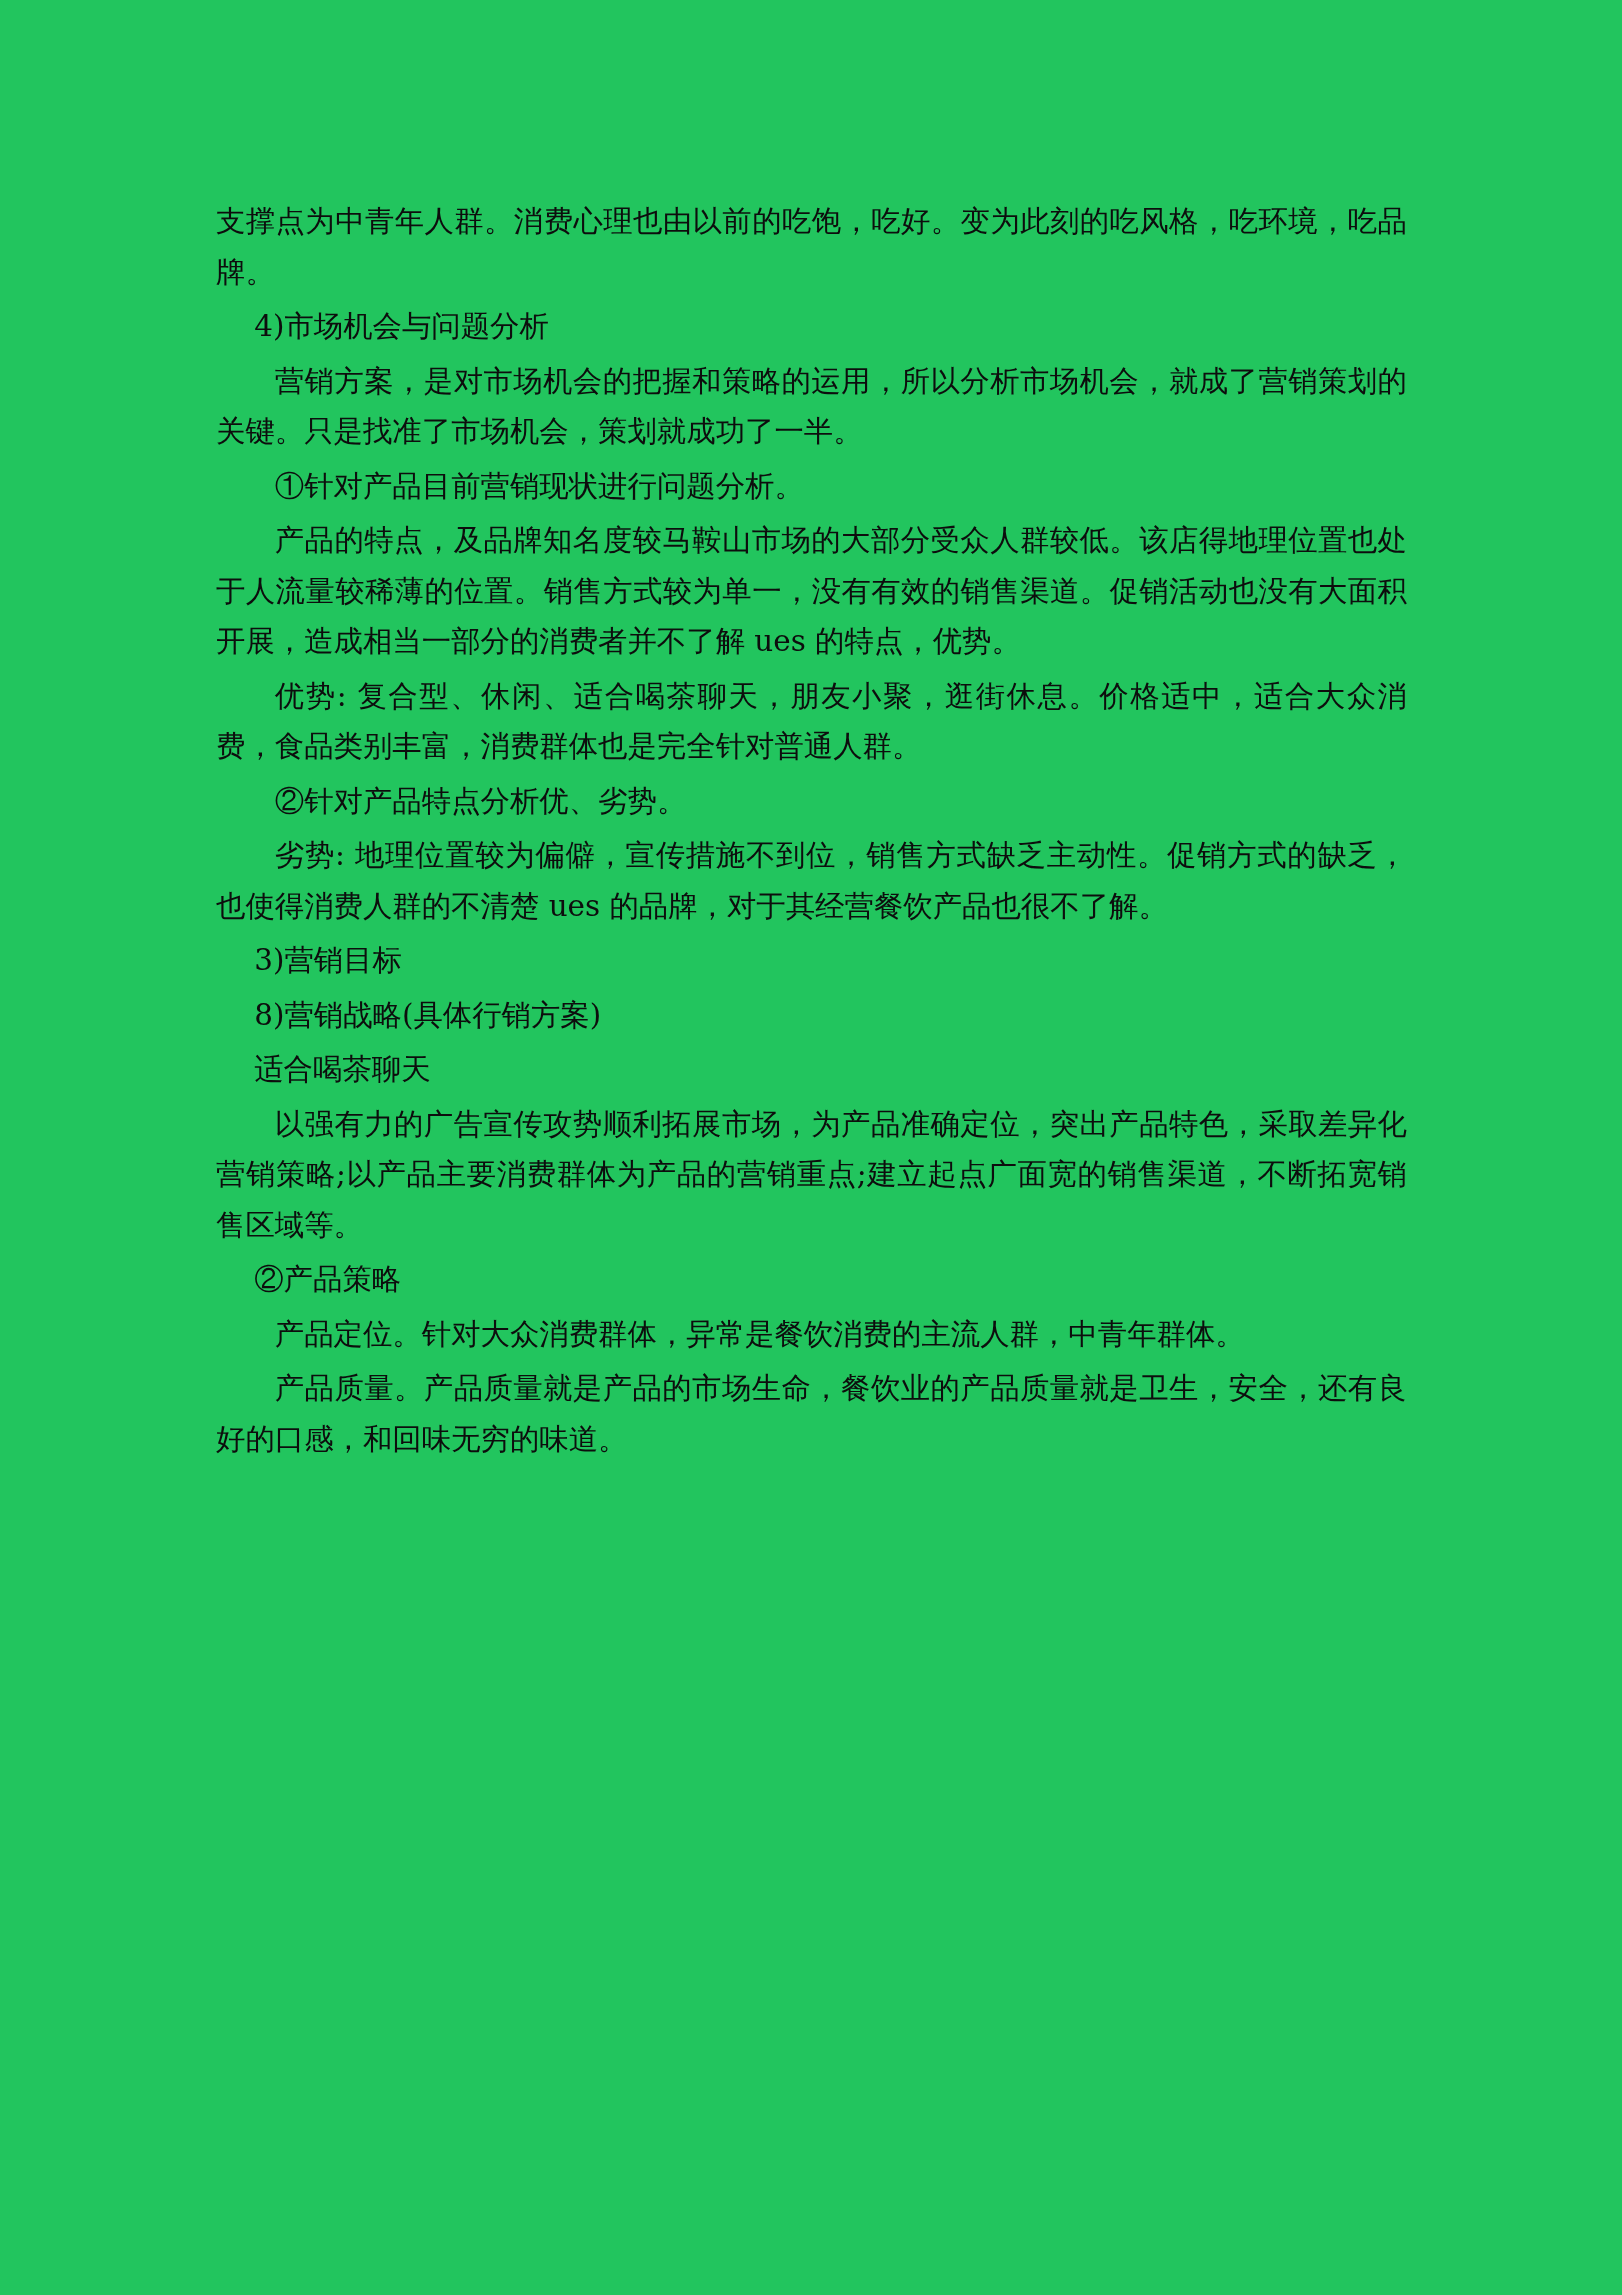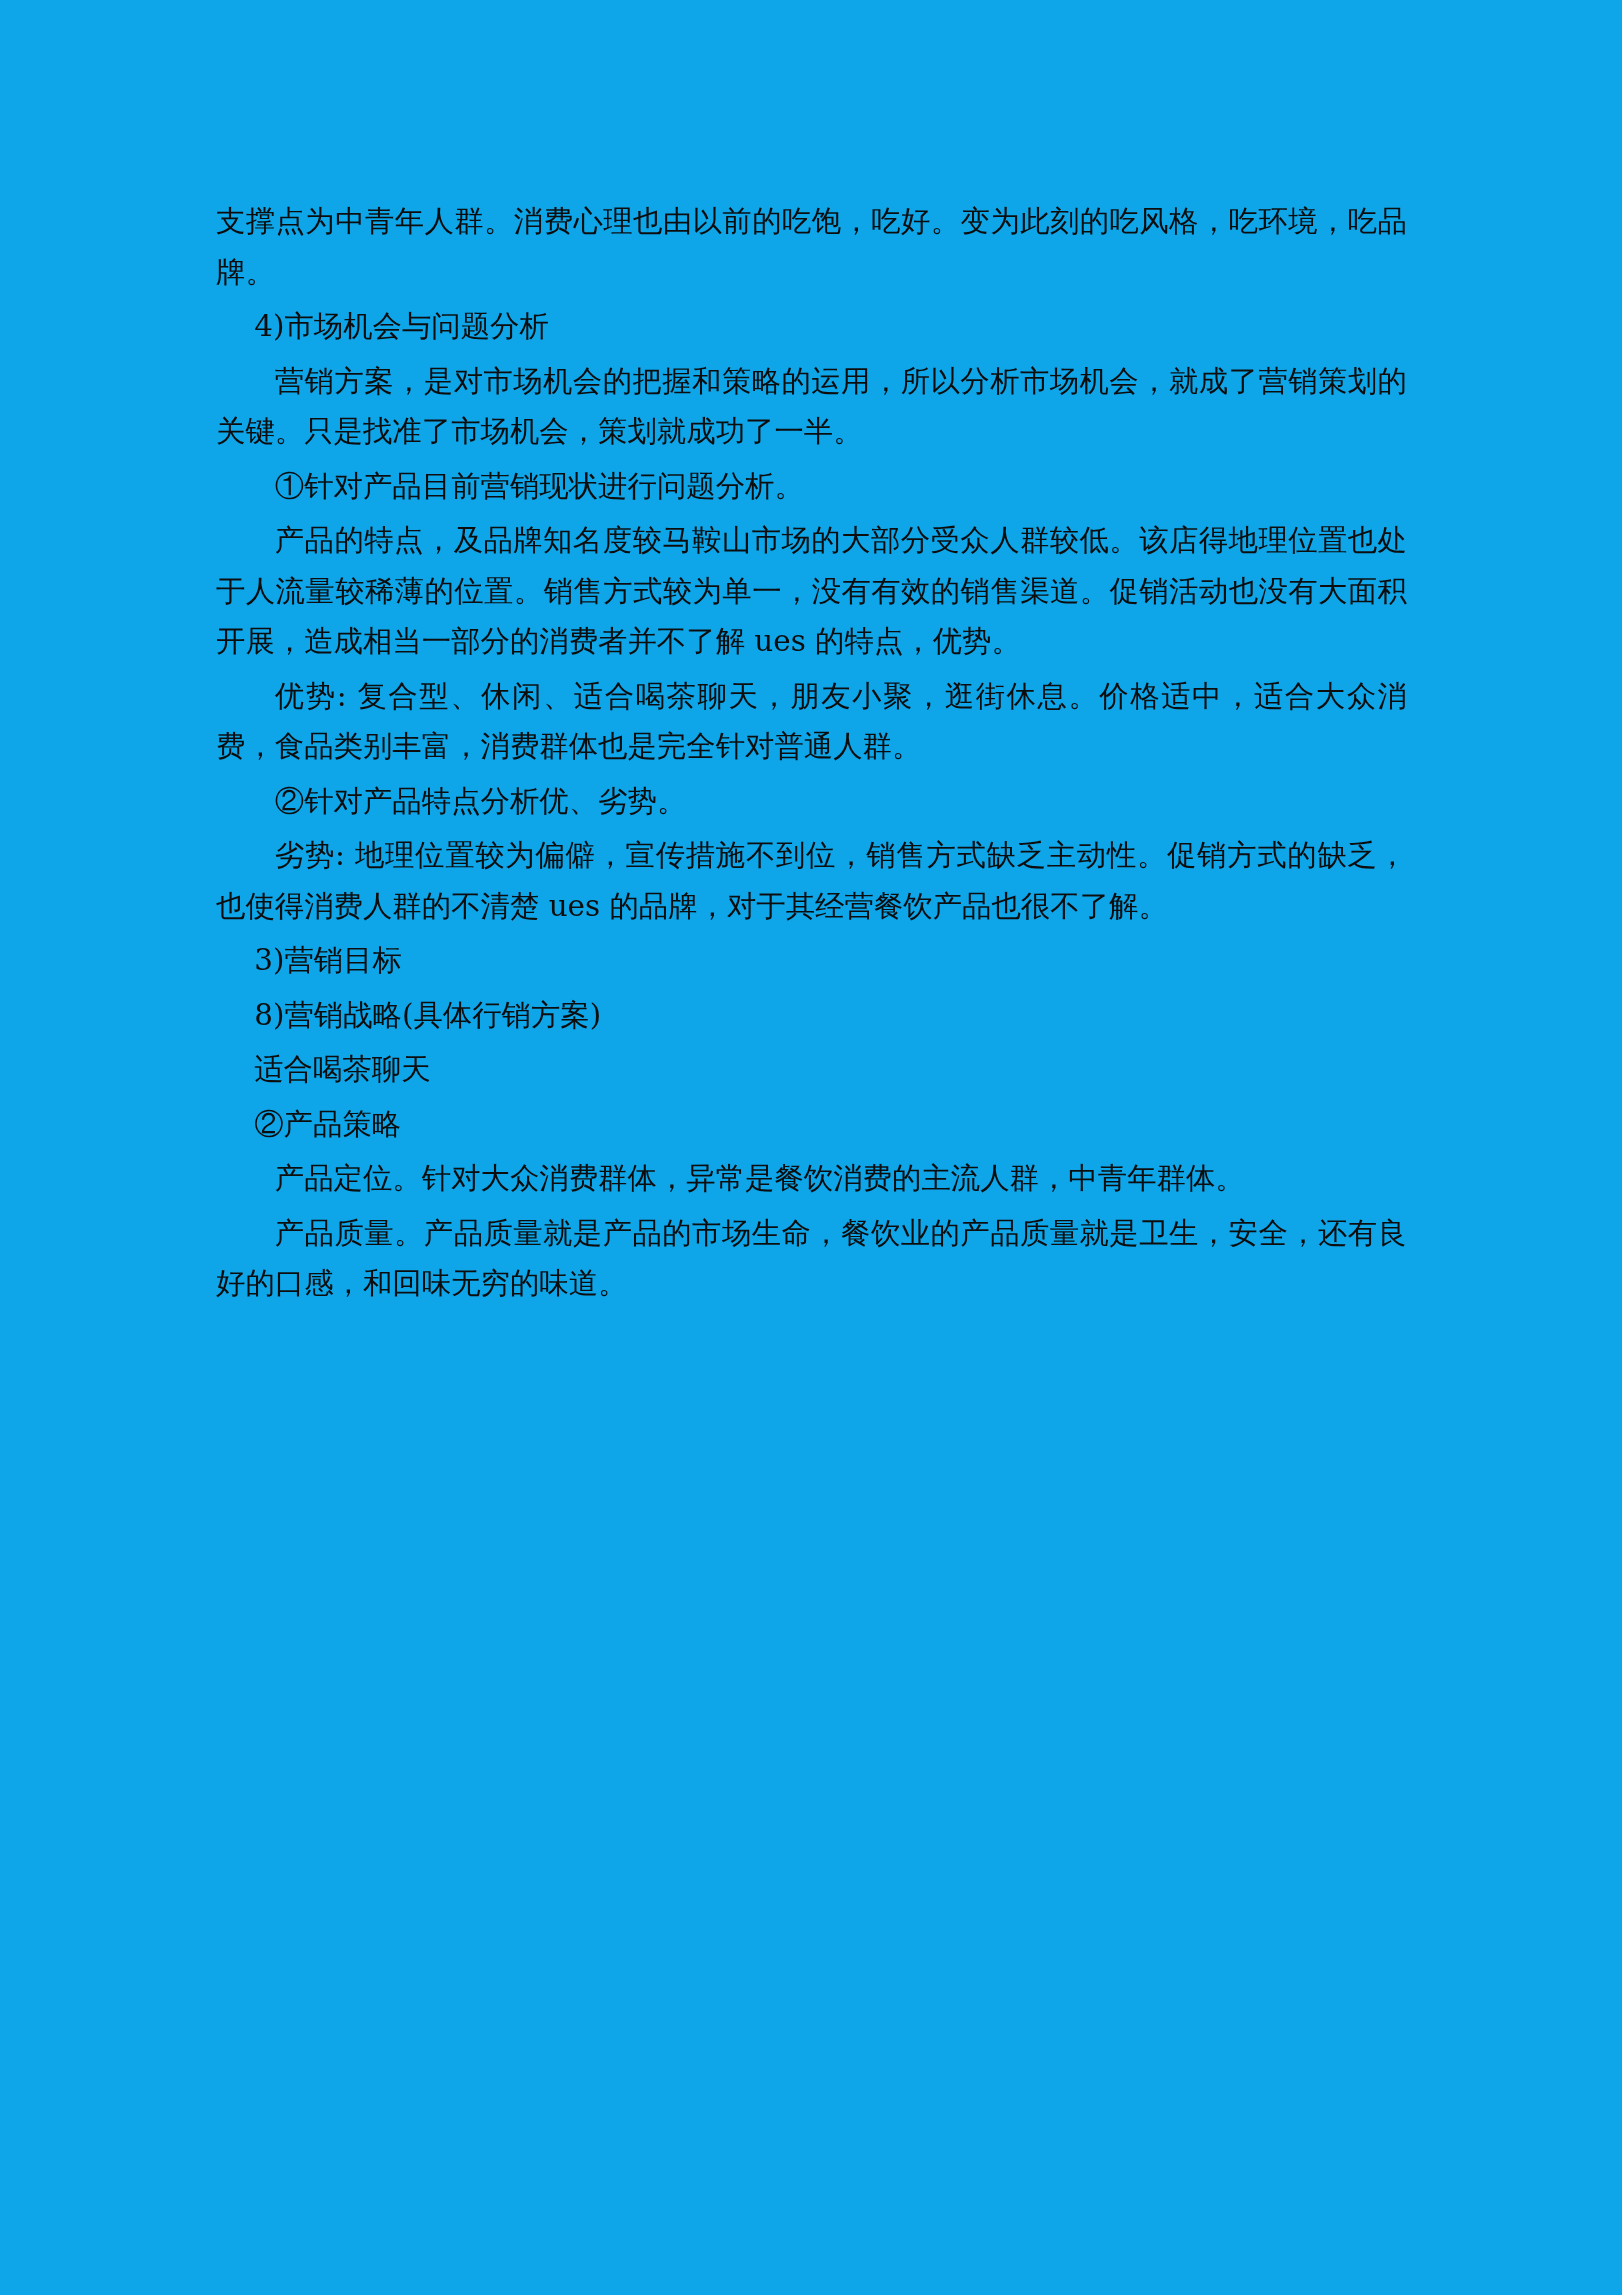--- a/index.html
+++ b/index.html
@@ -3,21 +3,21 @@
 <meta charset="utf-8">
 <style>
   html, body {
     margin: 0;
     padding: 0;
     background: #ffffff;
   }
   .page {
     width: 1623px;
     height: 2295px;
-    background: #0ea5e9;
+    background: #22c55e;
     position: relative;
     box-sizing: border-box;
     padding: 196px 216px 0 216px;
     font-family: "DejaVu Serif", "Liberation Serif", serif;
     color: #0d0d0d;
   }
   .doc-body {
     font-size: 29.4px;
     line-height: 1.72;
     text-align: justify;
@@ -43,18 +43,19 @@
     <p class="indent-small">4)市场机会与问题分析</p>
     <p class="indent">营销方案，是对市场机会的把握和策略的运用，所以分析市场机会，就成了营销策划的关键。只是找准了市场机会，策划就成功了一半。</p>
     <p class="indent">①针对产品目前营销现状进行问题分析。</p>
     <p class="indent">产品的特点，及品牌知名度较马鞍山市场的大部分受众人群较低。该店得地理位置也处于人流量较稀薄的位置。销售方式较为单一，没有有效的销售渠道。促销活动也没有大面积开展，造成相当一部分的消费者并不了解 ues 的特点，优势。</p>
     <p class="indent">优势: 复合型、休闲、适合喝茶聊天，朋友小聚，逛街休息。价格适中，适合大众消费，食品类别丰富，消费群体也是完全针对普通人群。</p>
     <p class="indent">②针对产品特点分析优、劣势。</p>
     <p class="indent">劣势: 地理位置较为偏僻，宣传措施不到位，销售方式缺乏主动性。促销方式的缺乏，也使得消费人群的不清楚 ues 的品牌，对于其经营餐饮产品也很不了解。</p>
     <p class="indent-small">3)营销目标</p>
     <p class="indent-small">8)营销战略(具体行销方案)</p>
     <p class="indent-small">适合喝茶聊天</p>
+    <p class="indent">以强有力的广告宣传攻势顺利拓展市场，为产品准确定位，突出产品特色，采取差异化营销策略;以产品主要消费群体为产品的营销重点;建立起点广面宽的销售渠道，不断拓宽销售区域等。</p>
     <p class="indent-small">②产品策略</p>
     <p class="indent">产品定位。针对大众消费群体，异常是餐饮消费的主流人群，中青年群体。</p>
     <p class="indent">产品质量。产品质量就是产品的市场生命，餐饮业的产品质量就是卫生，安全，还有良好的口感，和回味无穷的味道。</p>
   </div>
 </div>
 
 
 </body></html>

